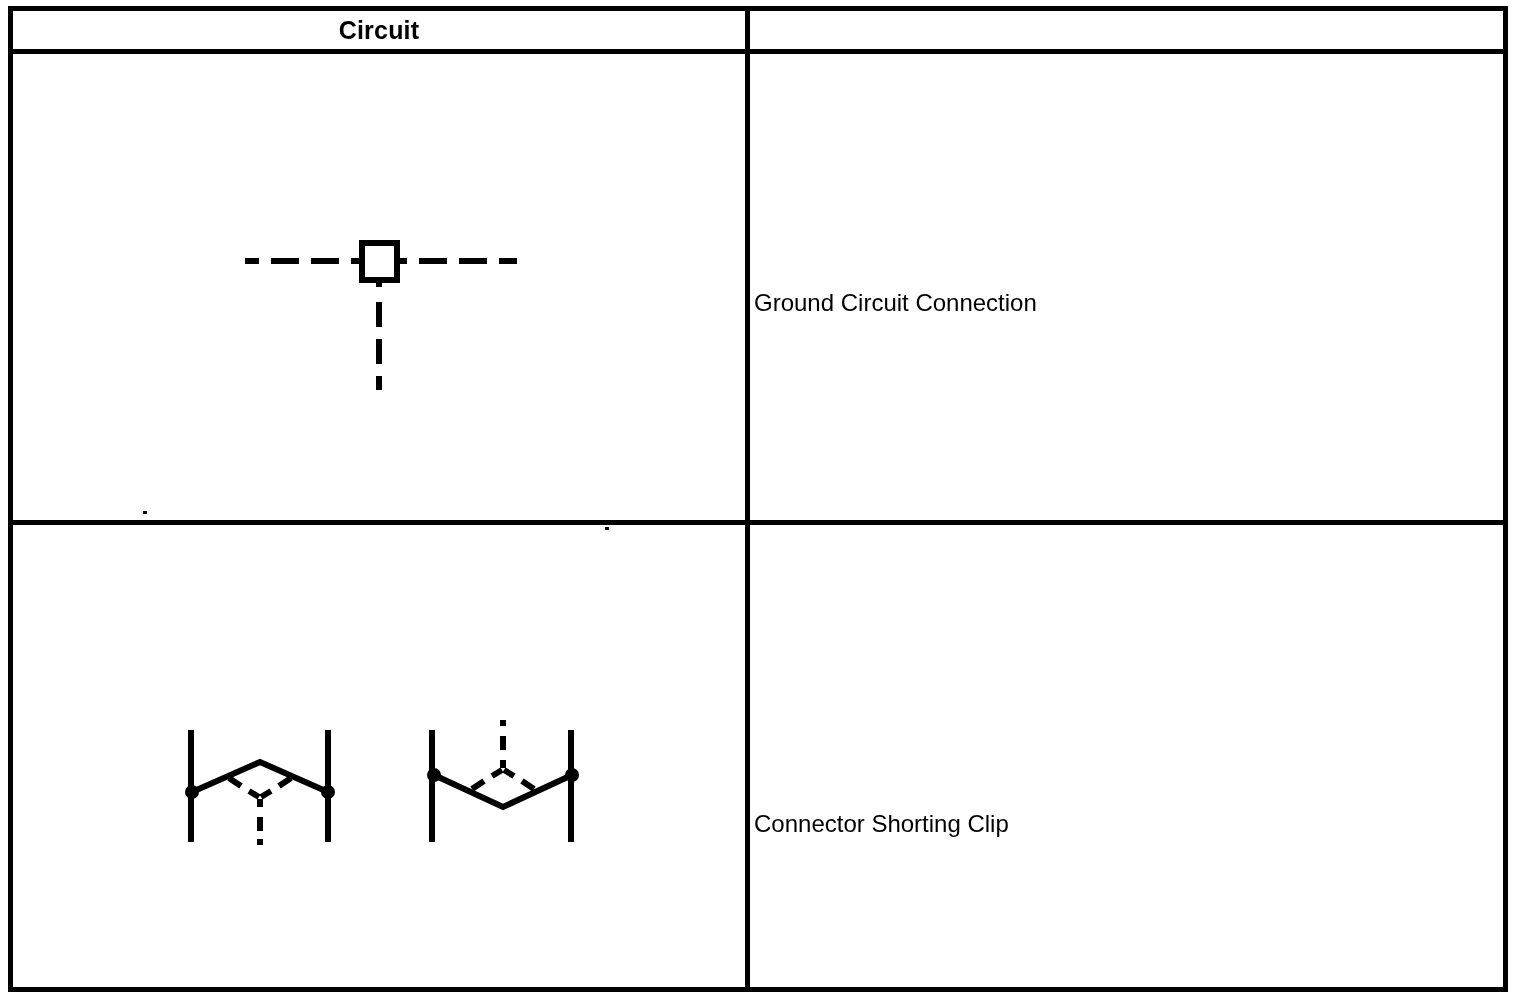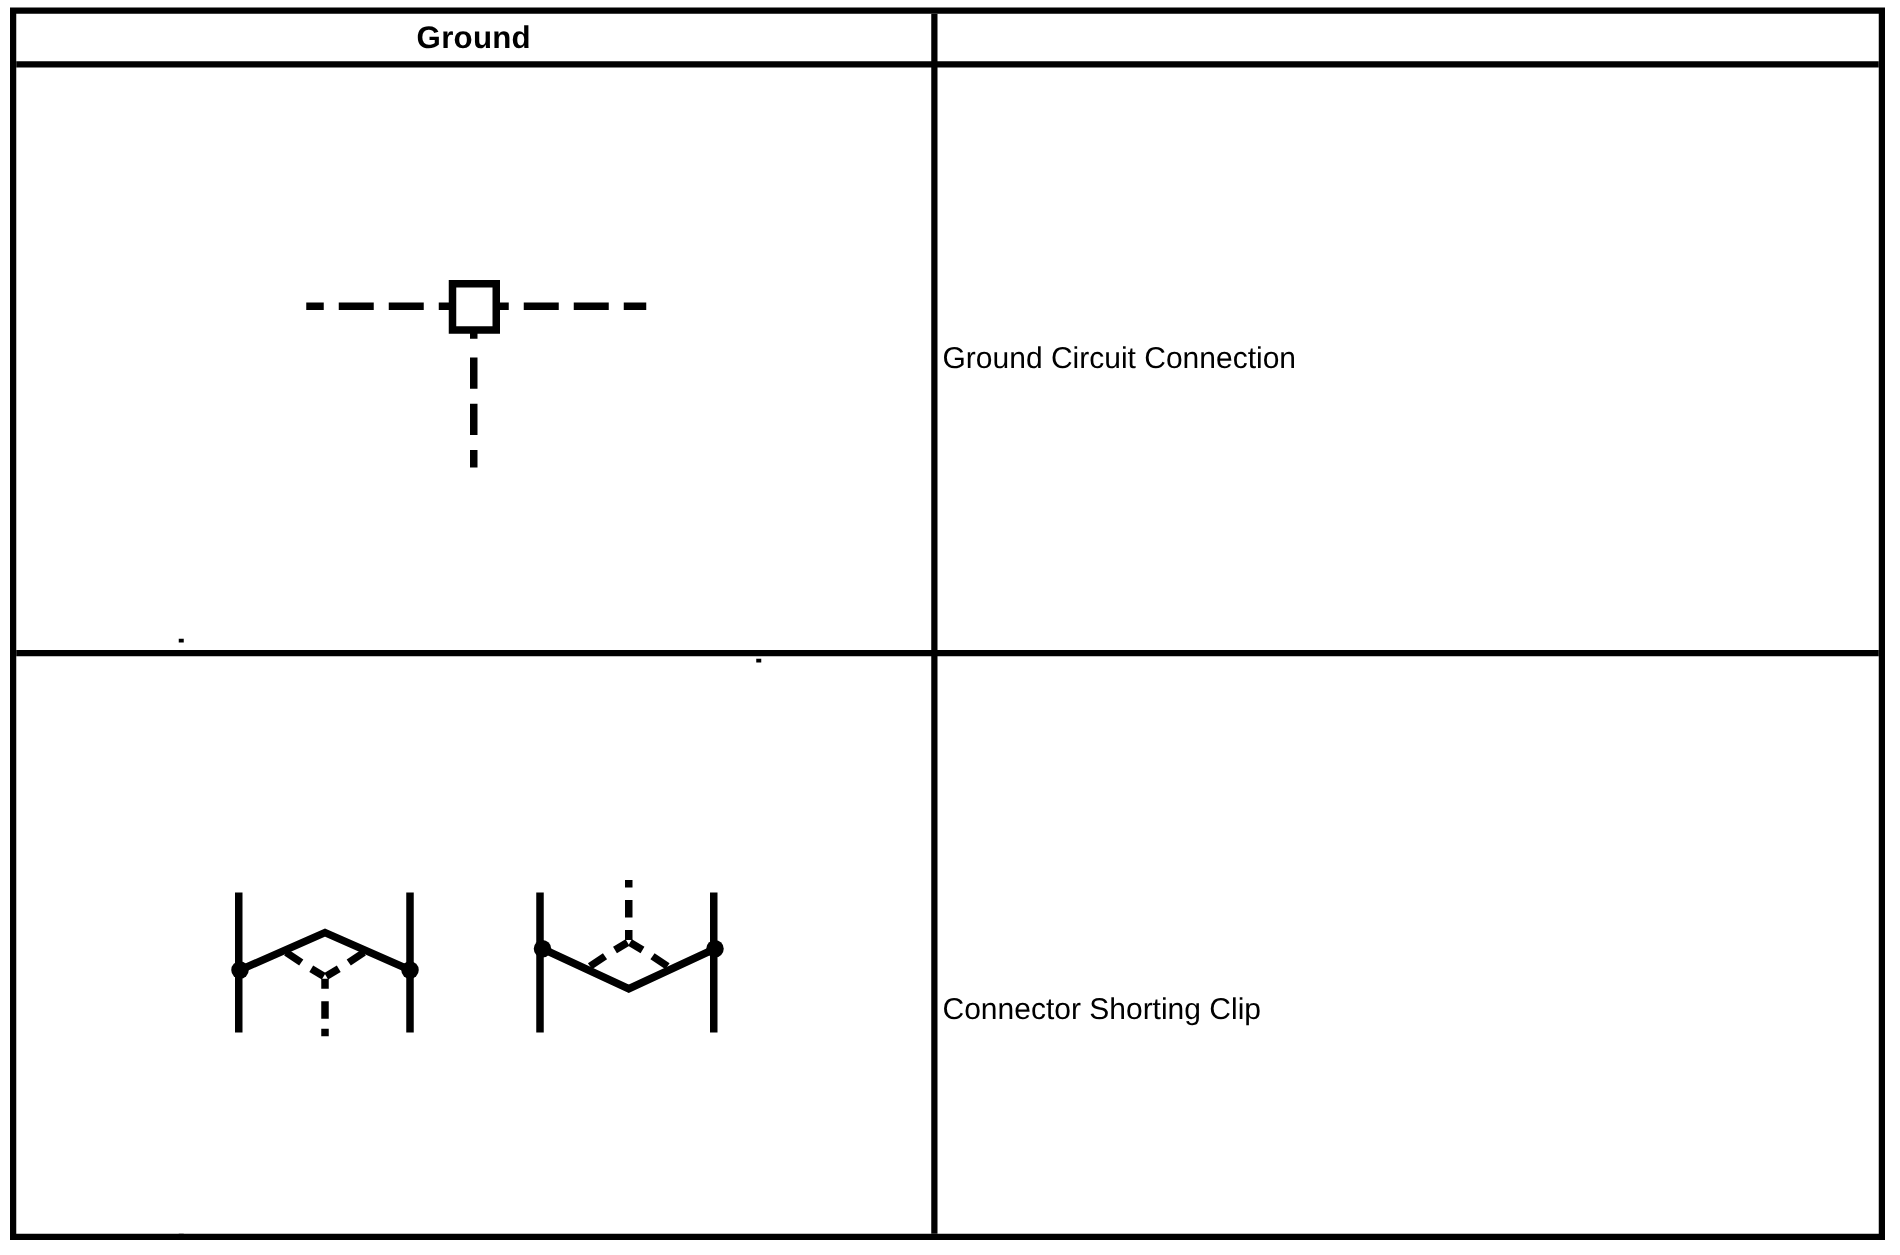--- a/index.html
+++ b/index.html
@@ -70,20 +70,21 @@
     width: 1490px;
     height: 5px;
     background: #000000;
   }
 
   
   .body-row {
     position: absolute;
     left: 0;
     width: 1490px;
+    margin-top: 16px;
   }
   .body-row.row-1 { top: 43px;  height: 466px; }
   .body-row.row-2 { top: 514px; height: 565px; }
 
   .symbol-cell {
     position: absolute;
     left: 0;
     top: 0;
     width: 732px;
     height: 100%;
@@ -124,21 +125,21 @@
   #speck-a { left: 143px; top: 511px; width: 4px; height: 3px; }
   #speck-b { left: 605px; top: 527px; width: 4px; height: 3px; }
   #speck-c { left: 143px; top: 987px; width: 4px; height: 4px; }
 </style>
 </head>
 <body>
 
 <div id="legend-table">
 
   <div class="header-row">
-    <div class="header-cell symbol-col">Ground</div>
+    <div class="header-cell symbol-col">Circuit</div>
   </div>
 
   <div class="col-divider"></div>
   <div class="row-divider"></div>
 
   <div class="body-row row-1">
 
     <div class="symbol-cell">
       <div class="symbol-art">
         <svg width="732" height="466" viewBox="0 0 732 466" aria-hidden="true">

